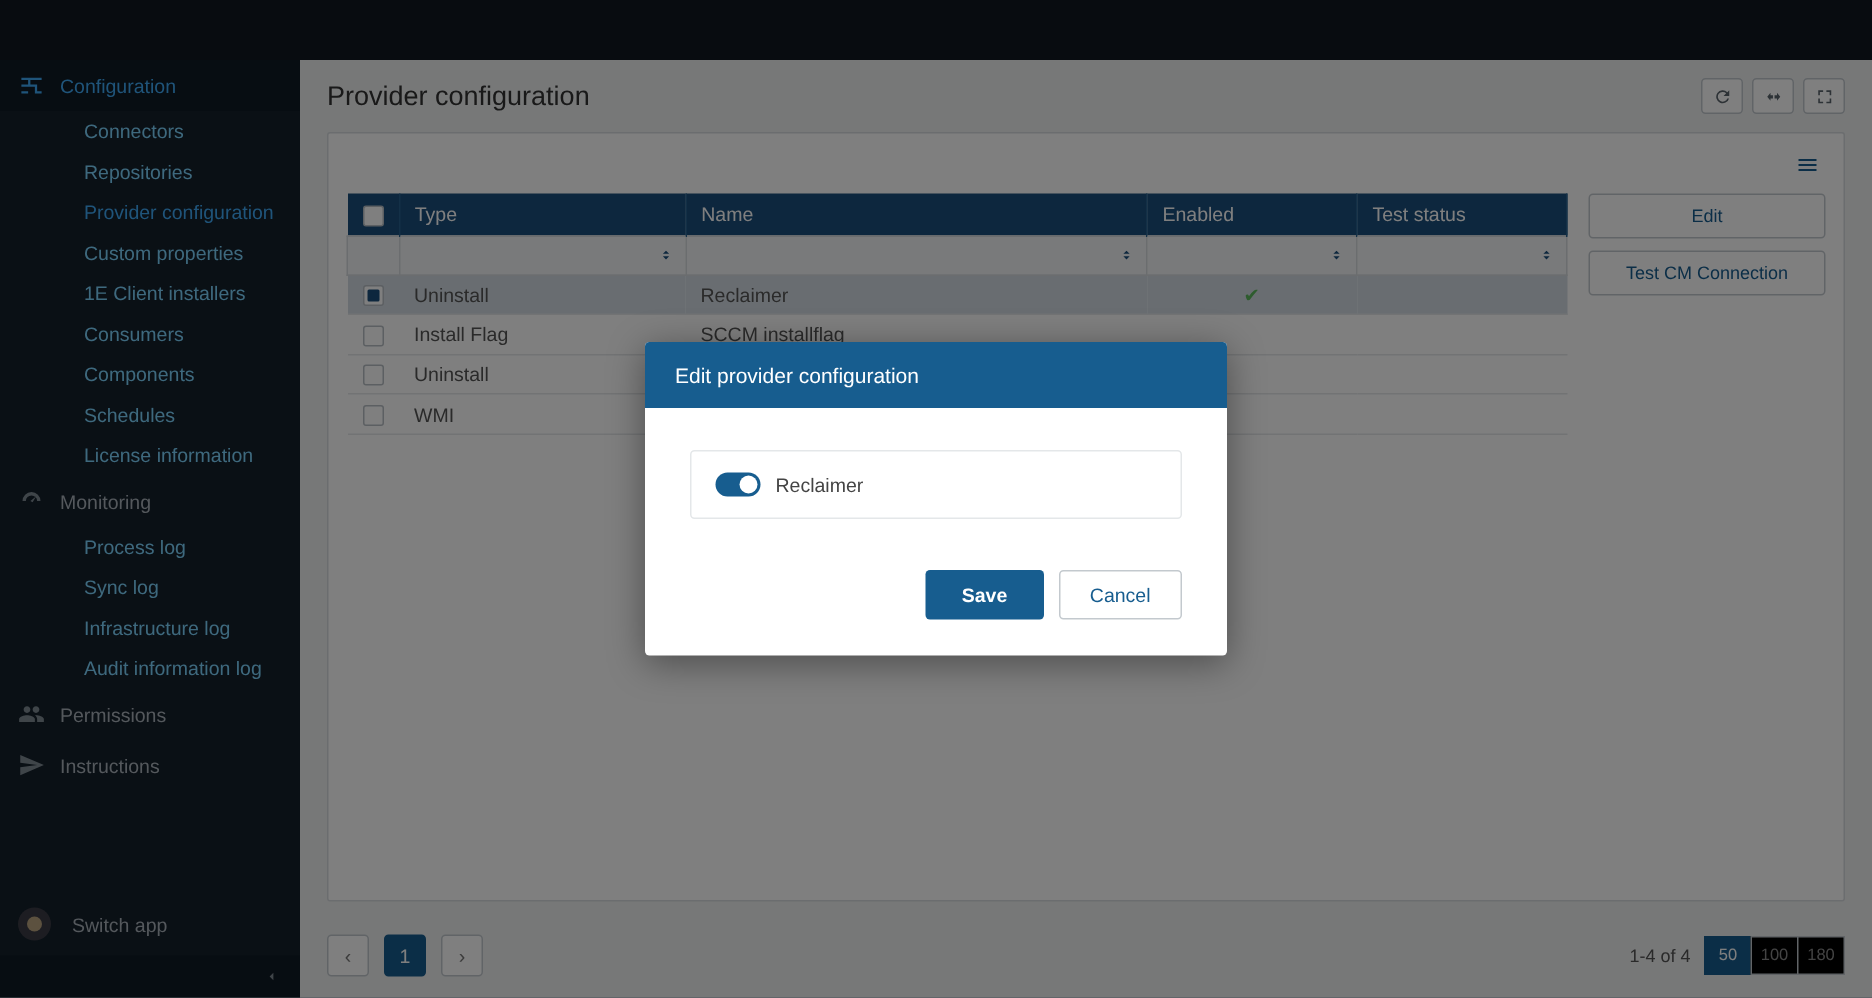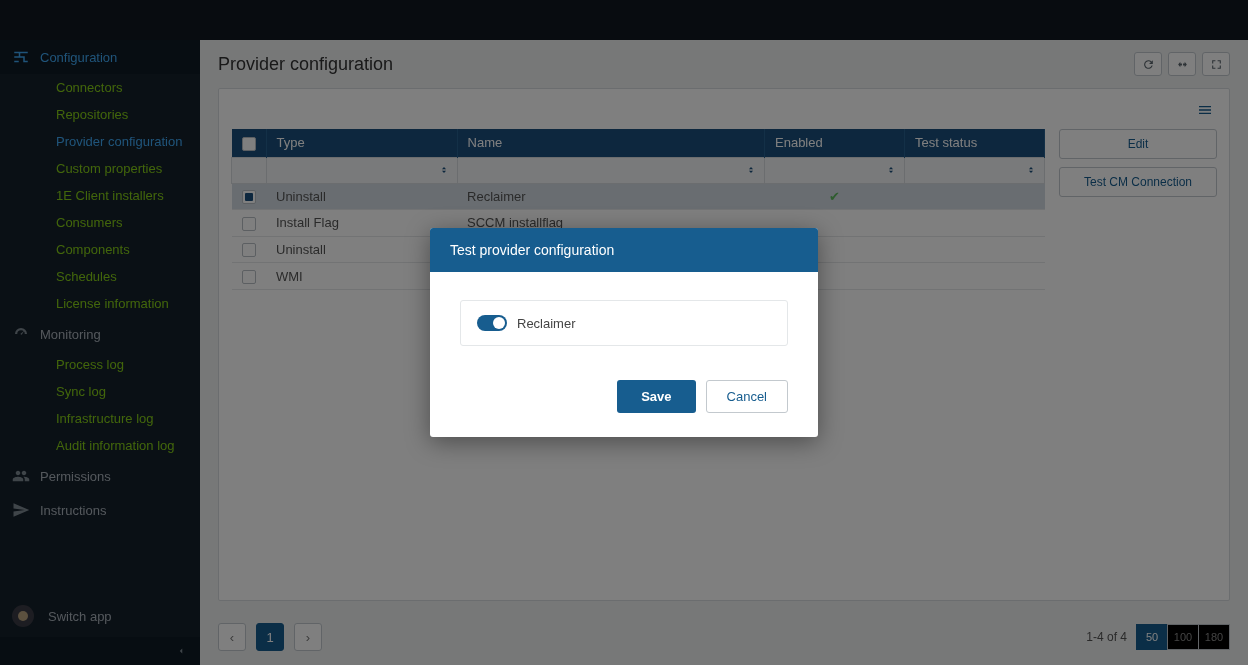--- a/index.html
+++ b/index.html
@@ -11,21 +11,21 @@
   .topbar .title { font-size:15px; color:#d0d4d8; }
   .avatar { margin-left:auto; width:30px; height:30px; border-radius:50%; background:#86efac; color:#555; font-size:11px; display:flex; align-items:center; justify-content:center; }
   
   .sidebar { position:absolute; top:40px; bottom:0; left:0; width:200px; background:#14202b; color:#a9b1b9; display:flex; flex-direction:column; }
   .nav-section { }
   .nav-header { display:flex; align-items:center; padding:8px 12px 8px 12px; font-size:13px; color:#a9b1b9; cursor:pointer; }
   .nav-header.active { color:#3fa9f5; background:#0f1a24; }
   .nav-header .nav-icon { width:18px; height:18px; margin-right:10px; fill:#7f8a93; flex-shrink:0; }
   .nav-header.active .nav-icon { fill:#3fa9f5; }
   .nav-sub { padding:0; }
-  .nav-sub-item { padding:6px 12px 6px 56px; font-size:13px; color:#84cc16; cursor:pointer; }
+  .nav-sub-item { padding:6px 12px 6px 56px; font-size:13px; color:#7dd3fc; cursor:pointer; }
   .nav-sub-item.active { color:#3fa9f5; }
   .sidebar-footer { margin-top:auto; }
   .switch-app { display:flex; align-items:center; padding:10px 12px; color:#a9b1b9; font-size:13px; }
   .switch-app .sa-icon { width:22px; height:22px; border-radius:50%; background:#3b3b44; margin-right:14px; display:flex; align-items:center; justify-content:center; }
   .collapse-row { height:28px; display:flex; align-items:center; justify-content:flex-end; padding-right:14px; background:#0f1a24; }
   .collapse-row svg { width:10px; height:10px; fill:#7f8a93; }
   
   .main { position:absolute; top:40px; left:200px; right:0; bottom:0; background:#eef0f1; display:flex; flex-direction:column; }
   .page-header { display:flex; align-items:center; padding:12px 18px; }
   .page-title { font-size:18px; color:#333; }
@@ -258,21 +258,21 @@
           <span class="ps active">50</span>
           <span class="ps">100</span>
           <span class="ps">180</span>
         </div>
     </div>
   </div>
 </div>
 
 <div class="overlay"></div>
 <div class="modal">
-  <div class="modal-header">Test provider configuration</div>
+  <div class="modal-header">Edit provider configuration</div>
   <div class="modal-body">
     <div class="field-row">
       <span class="toggle"></span>
       <span class="field-label">Reclaimer</span>
     </div>
   </div>
   <div class="modal-footer">
     <button class="btn-save">Save</button>
     <button class="btn-cancel">Cancel</button>
   </div>

